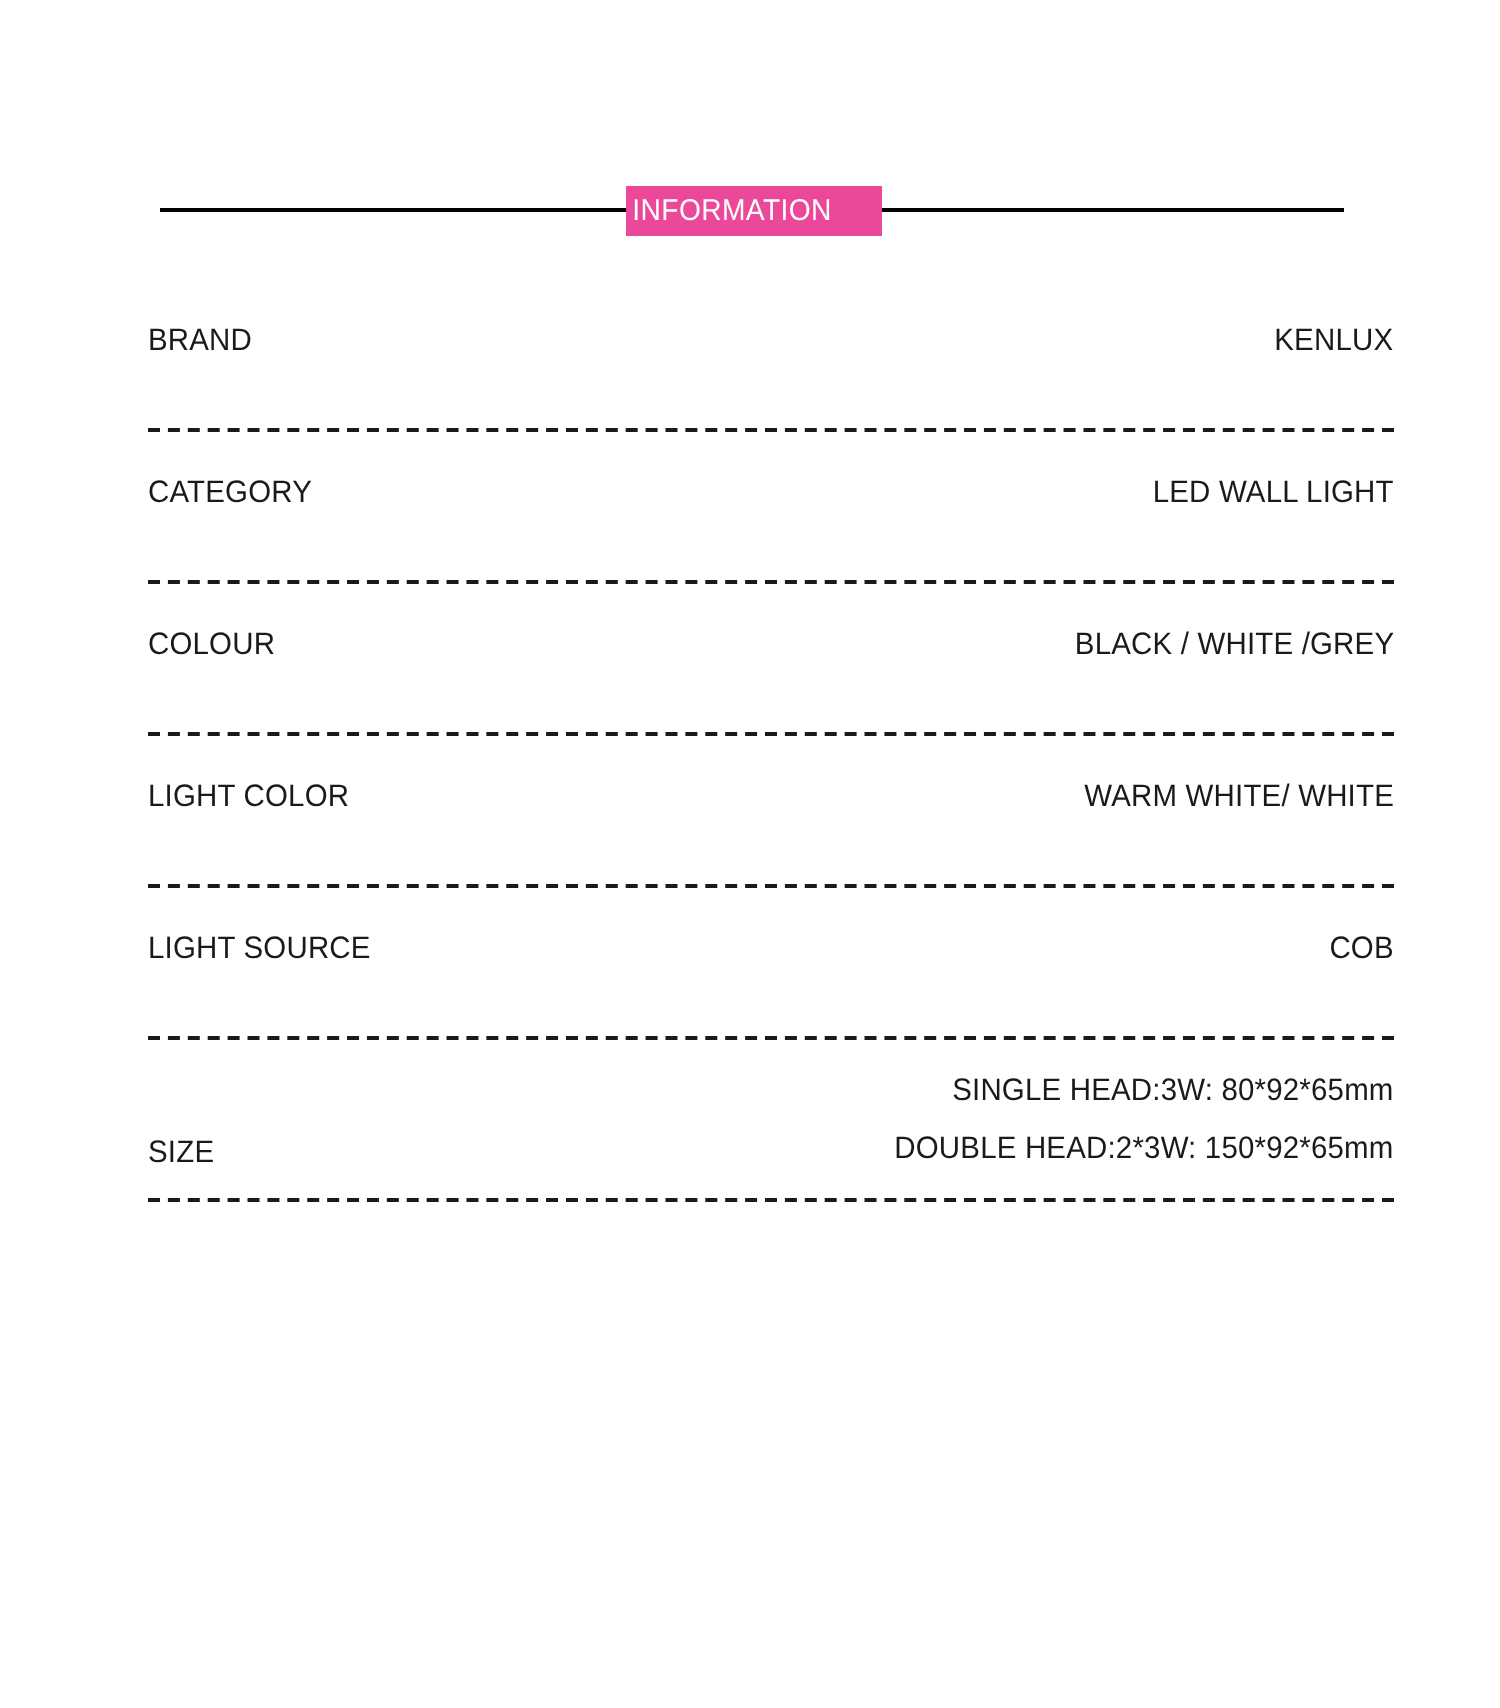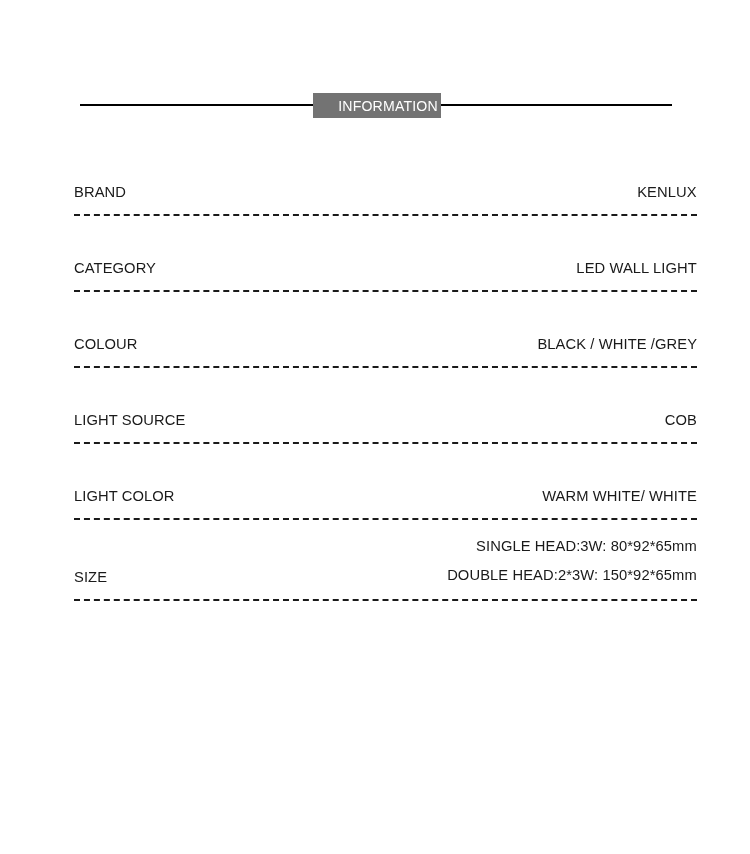--- a/index.html
+++ b/index.html
@@ -31,44 +31,44 @@
     width: 592px;
     height: 2px;
     background: #000000;
   }
   .header-badge {
     position: absolute;
     left: 233px;   
     top: 0;
     width: 128px;
     height: 25px;
-    background: #737373;
+    background: #ec4899;
     display: flex;
     align-items: center;
-    justify-content: flex-end;
+    justify-content: flex-start;
   }
   .header-badge-text {
     color: #ffffff;
     font-size: 15px;
     letter-spacing: 0.2px;
     transform: scaleX(0.94);
     white-space: nowrap;
   }
 
   
   .spec-table {
     position: absolute;
     left: 74px;
     top: 140px;
     width: 623px;   
   }
   .spec-row {
     position: relative;
     display: flex;
-    align-items: flex-end;
+    align-items: center;
     justify-content: space-between;
     height: 76px;
     box-sizing: border-box;
     border-bottom: 2px dashed #1a1a1a;
     padding-bottom: 6px;
   }
   .spec-row.size-row {
     height: 81px;
     align-items: flex-end;
   }
@@ -128,27 +128,27 @@
   </div>
 
   <div class="spec-row">
     <span class="spec-label">COLOUR</span>
     <span class="spec-value">BLACK / WHITE /GREY</span>
   </div>
 
 
 
   <div class="spec-row">
-    <span class="spec-label">LIGHT SOURCE</span>
-    <span class="spec-value">COB</span>
+    <span class="spec-label">LIGHT COLOR</span>
+    <span class="spec-value">WARM WHITE/ WHITE</span>
   </div>
 
   <div class="spec-row">
-    <span class="spec-label">LIGHT COLOR</span>
-    <span class="spec-value">WARM WHITE/ WHITE</span>
+    <span class="spec-label">LIGHT SOURCE</span>
+    <span class="spec-value">COB</span>
   </div>
 
 
   <div class="spec-row size-row">
     <span class="spec-label">SIZE</span>
     <span class="spec-value-multi">
       <span class="vline">SINGLE HEAD:3W: 80*92*65mm</span>
       <span class="vline">DOUBLE HEAD:2*3W: 150*92*65mm</span>
     </span>
   </div>

